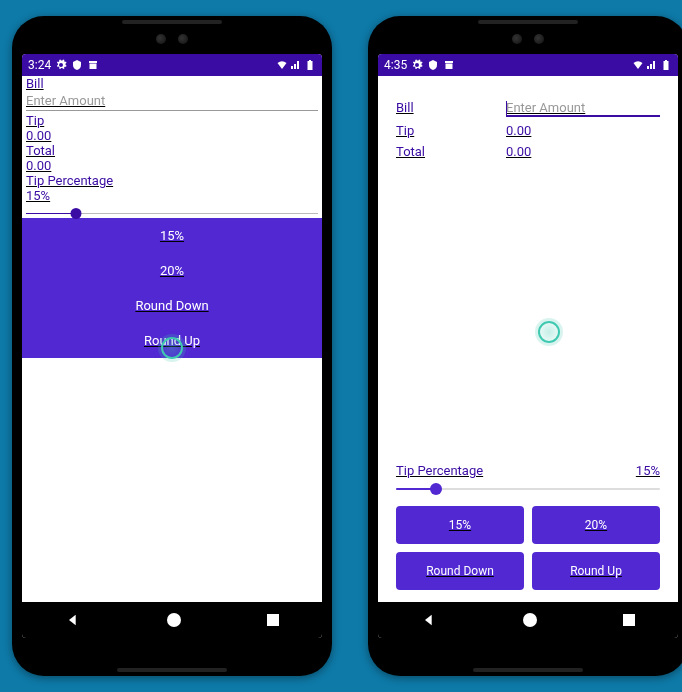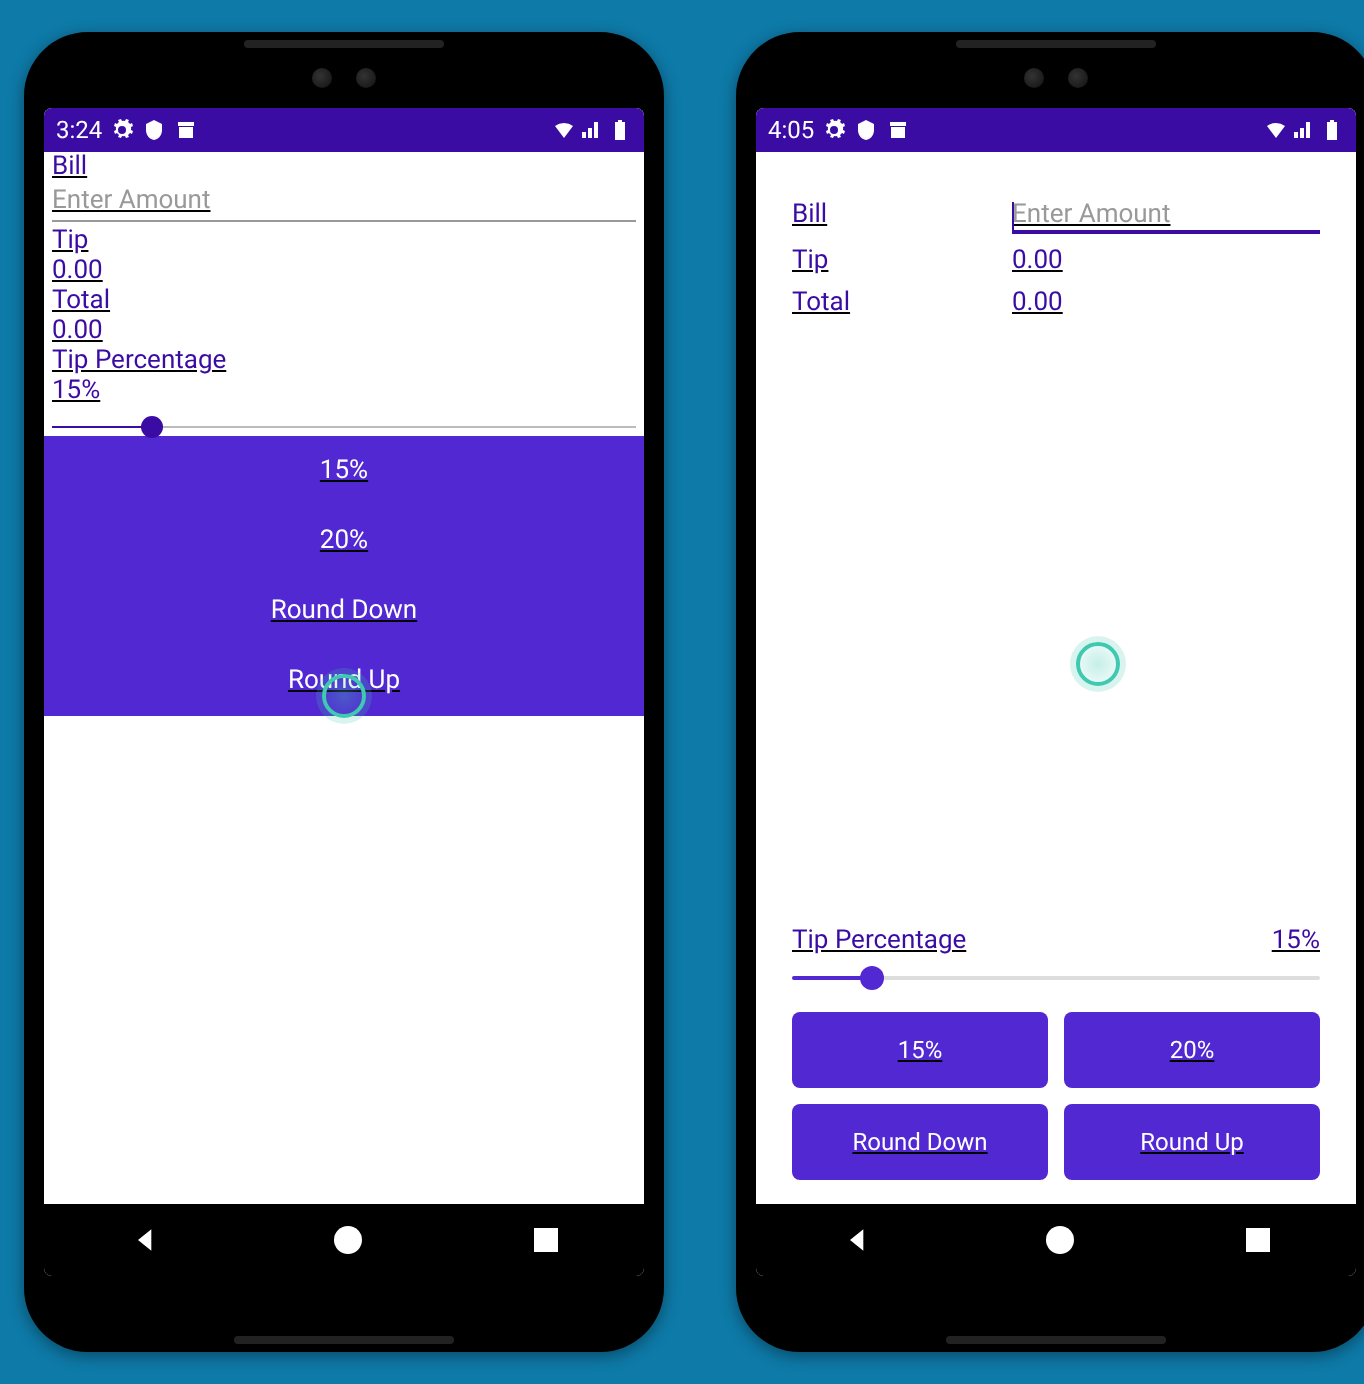--- a/index.html
+++ b/index.html
@@ -183,21 +183,21 @@
 </div>
 
 <div class="phone phone2 p2">
   <div class="cam">
       <span></span>
       <span></span>
     </div>
   <div class="screen">
     <div class="statusbar">
       <div class="left">
-        <span>4:05</span>
+        <span>4:35</span>
         <svg viewBox="0 0 24 24">
             <path d="M12 8a4 4 0 100 8 4 4 0 000-8zm9 4l2 1-1 3-2-1a8 8 0 01-2 2l1 2-3 1-1-2a8 8 0 01-3 0l-1 2-3-1 1-2a8 8 0 01-2-2l-2 1-1-3 2-1a8 8 0 010-3l-2-1 1-3 2 1a8 8 0 012-2l-1-2 3-1 1 2a8 8 0 013 0l1-2 3 1-1 2a8 8 0 012 2l2-1 1 3-2 1a8 8 0 010 3z"></path>
           </svg>
         <svg viewBox="0 0 24 24">
             <path d="M12 2l8 4v6c0 5-3 9-8 10-5-1-8-5-8-10V6z"></path>
           </svg>
         <svg viewBox="0 0 24 24">
             <path d="M4 4h16v4H4zm1 5h14v11H5zm5 3h4v2h-4z"></path>
           </svg>
       </div>

